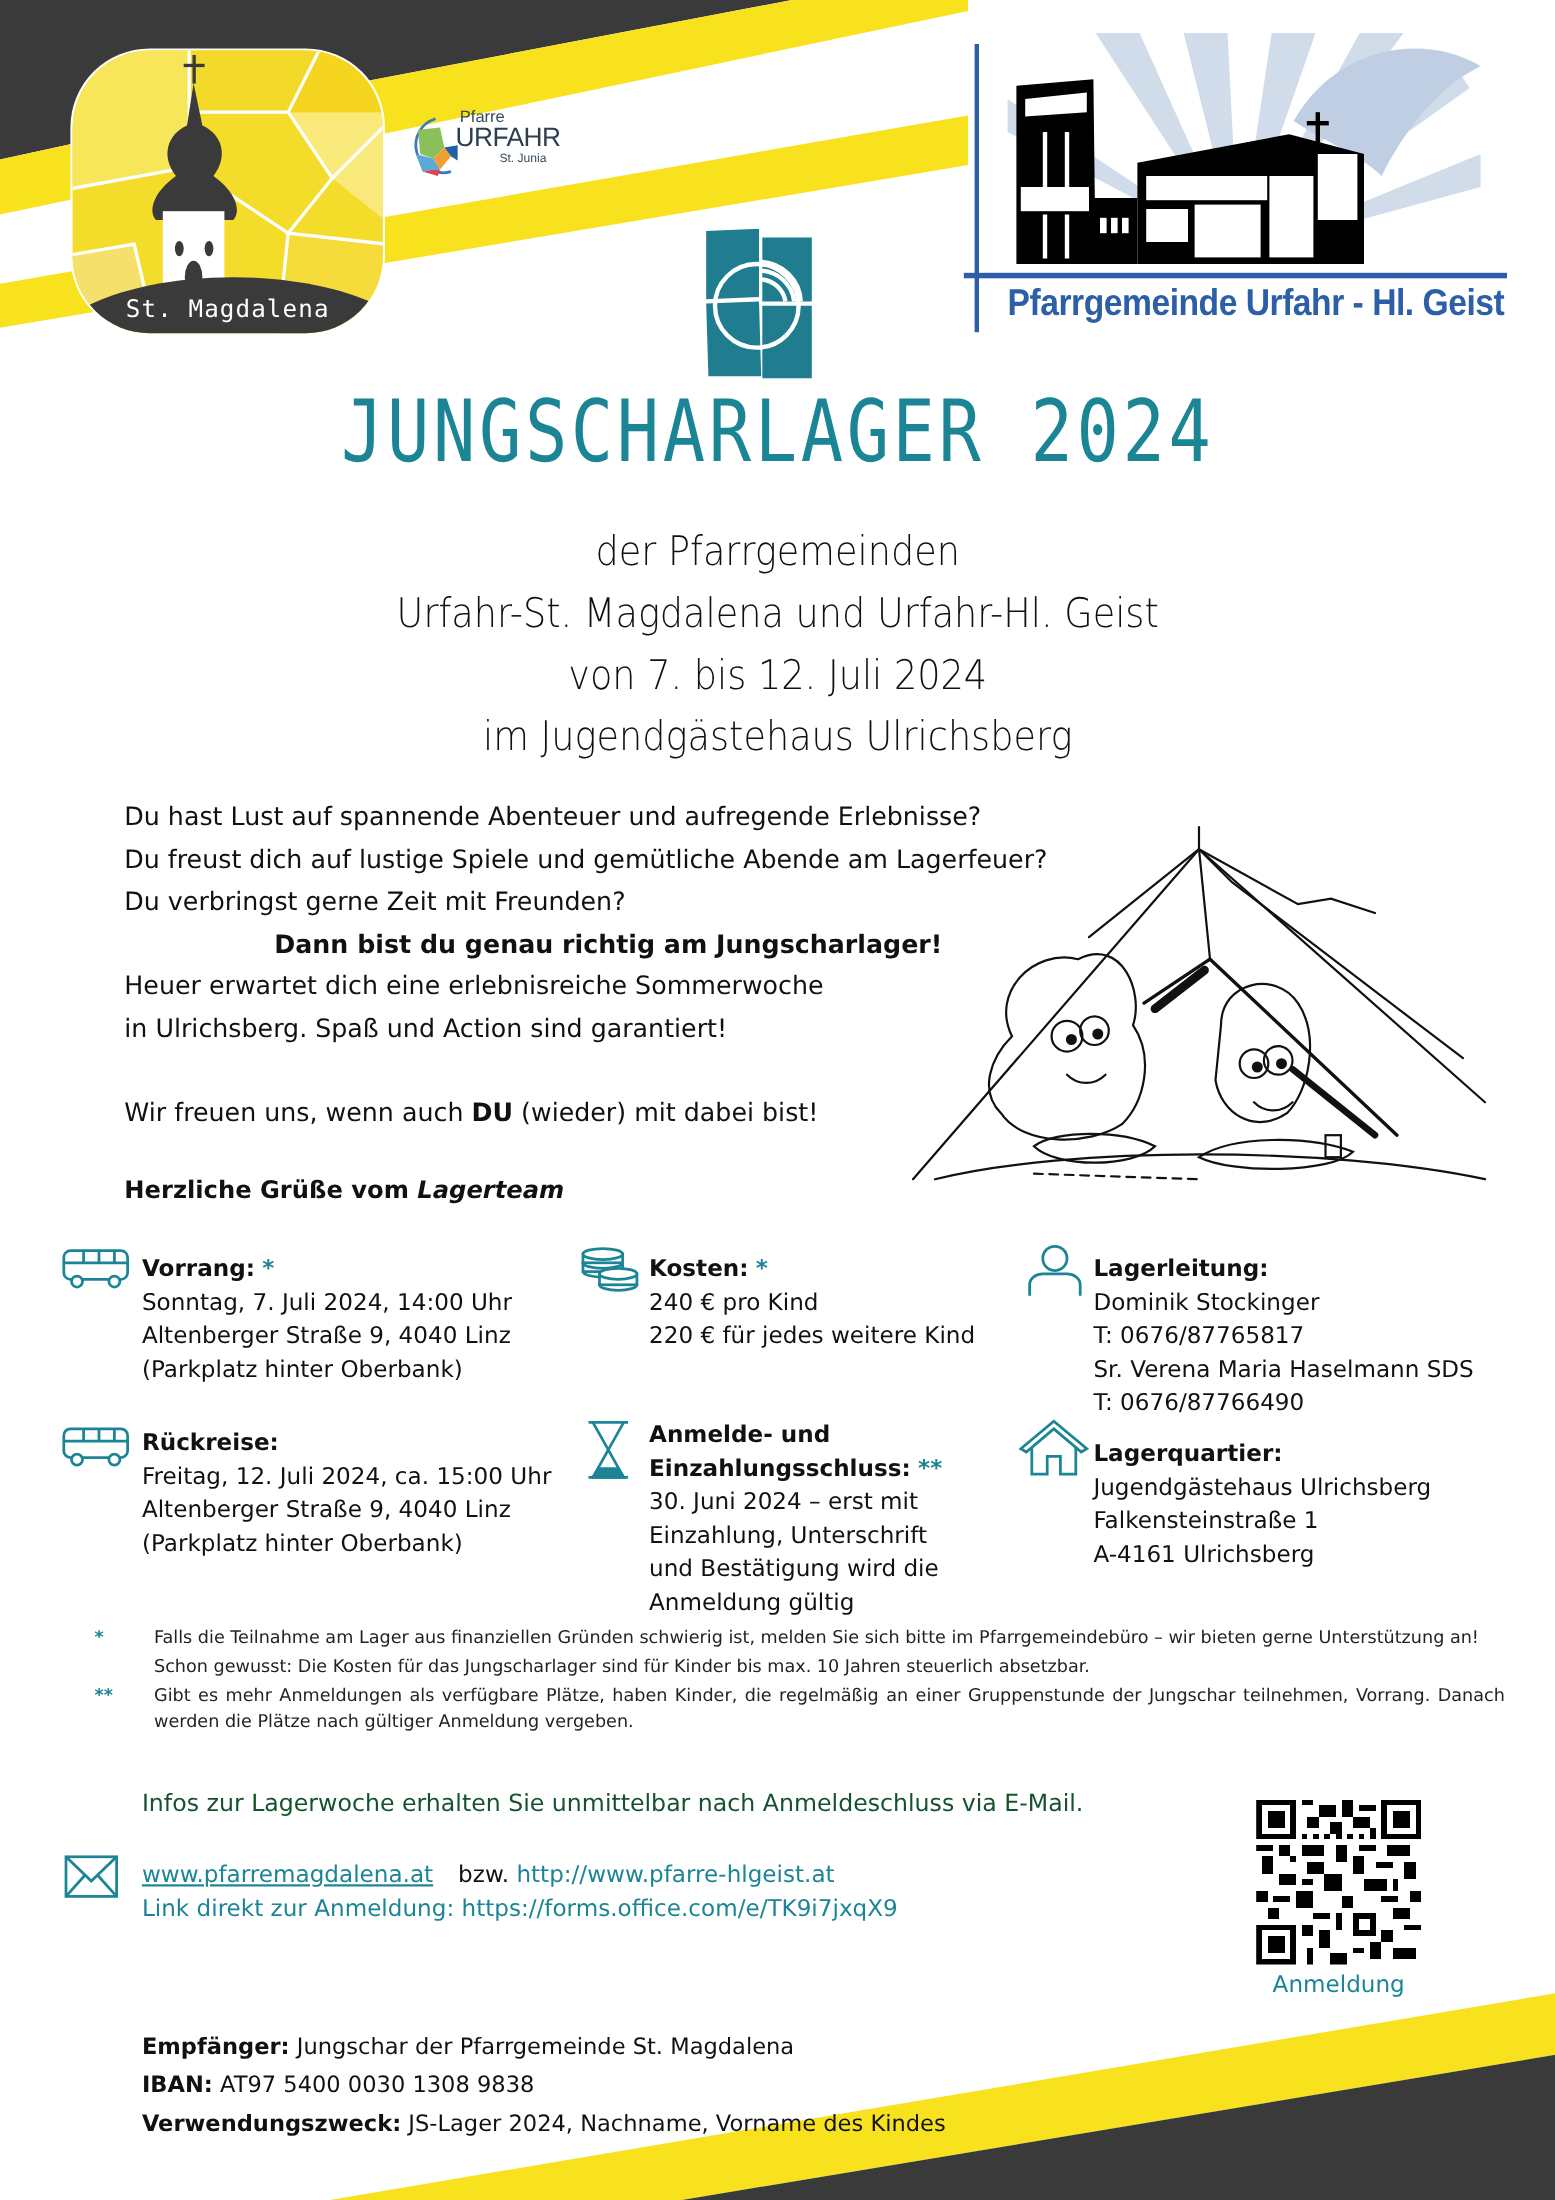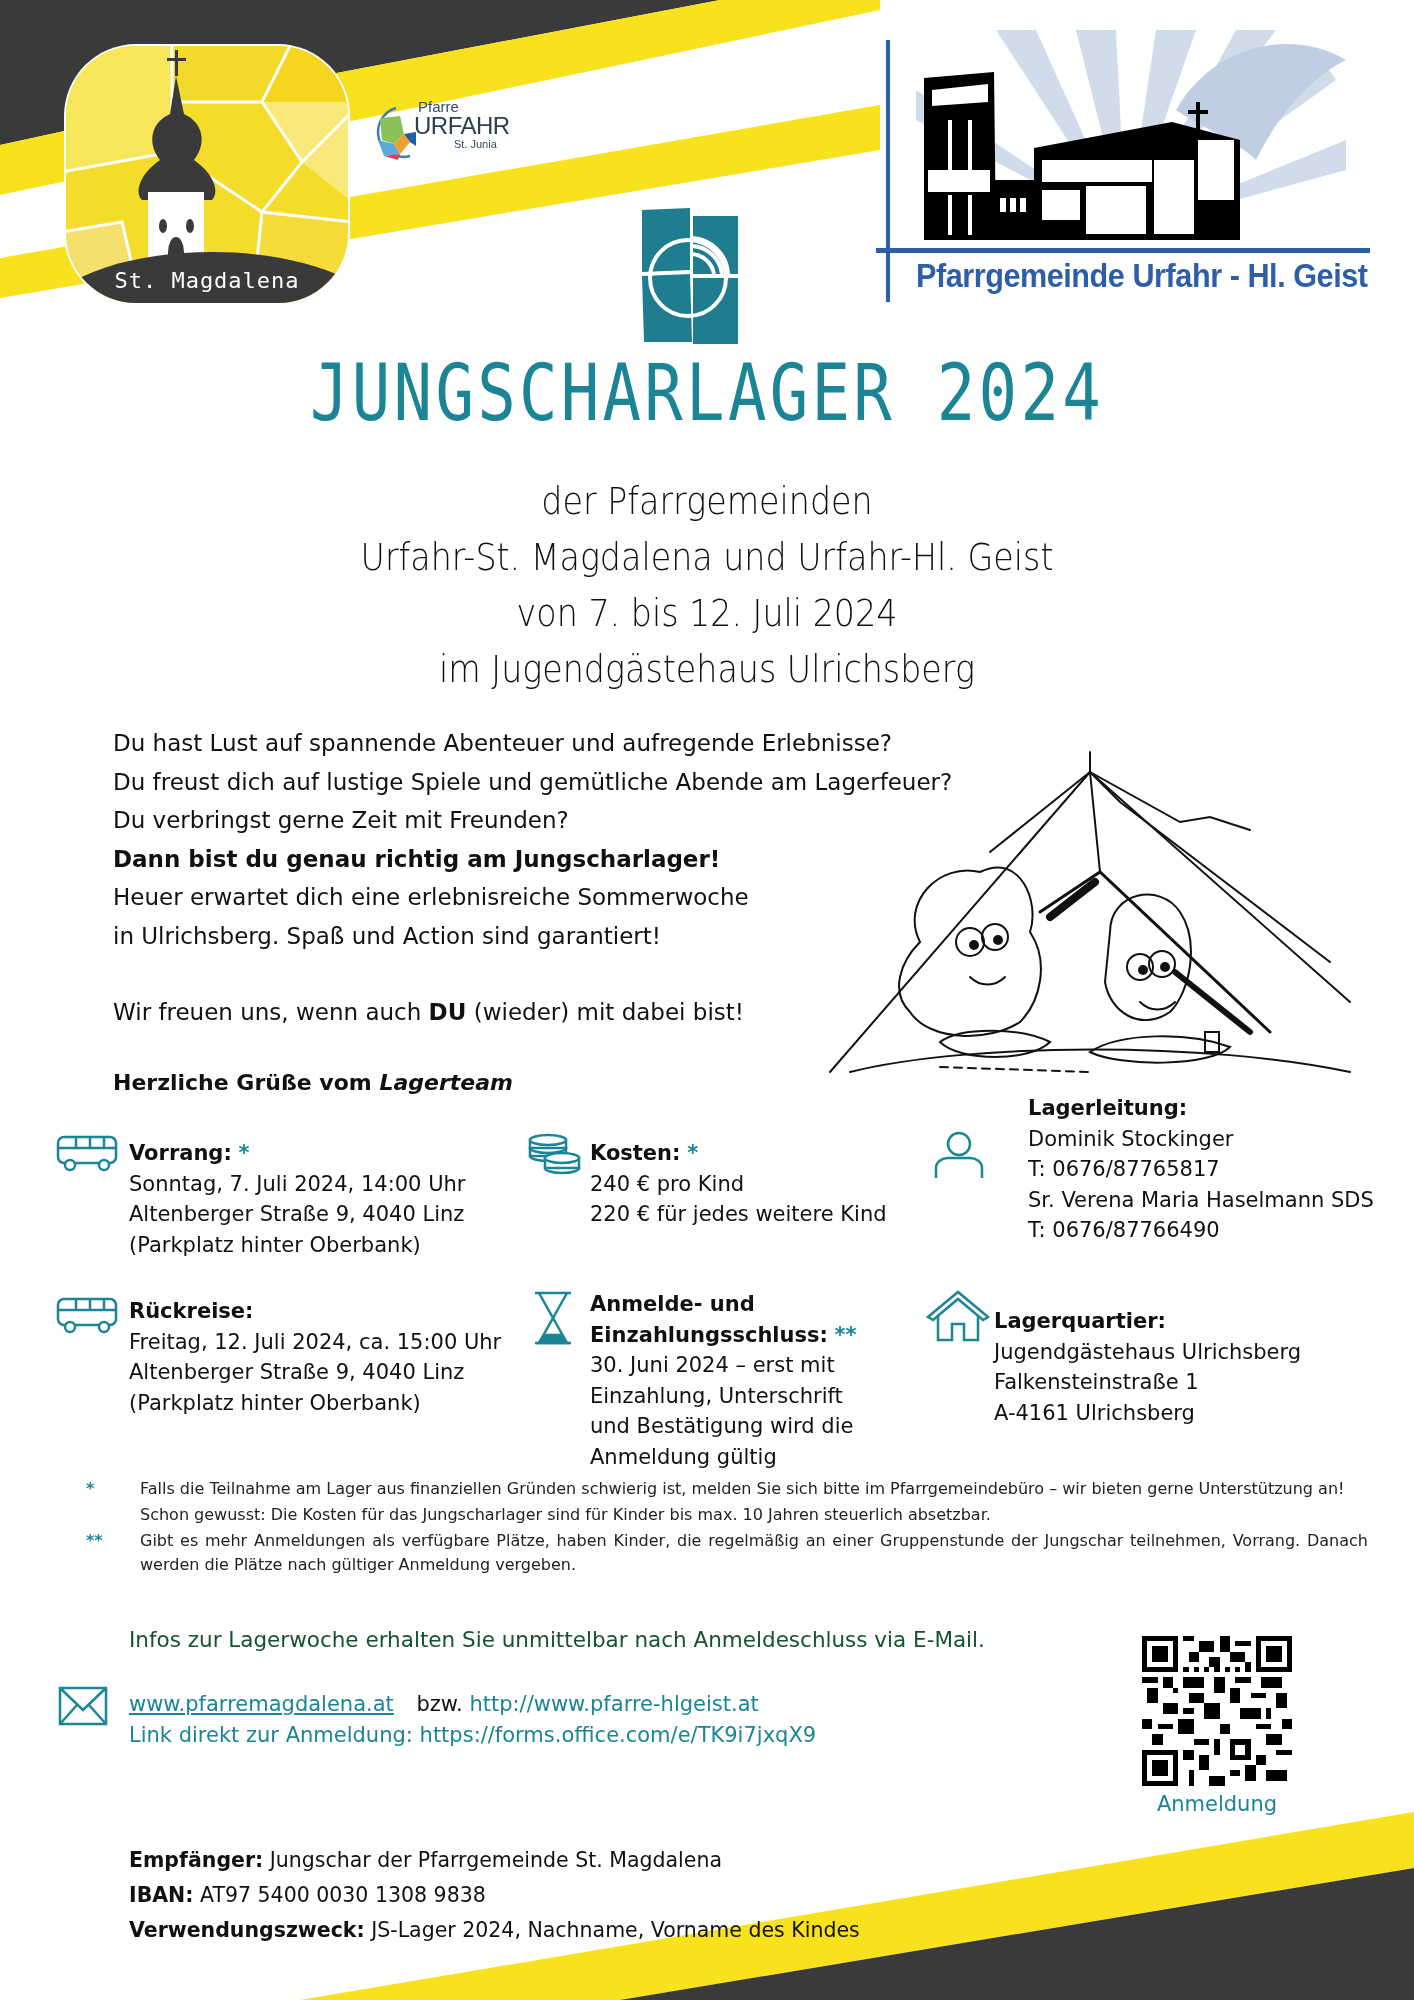--- a/index.html
+++ b/index.html
@@ -19,21 +19,21 @@
   .logo-hlgeist { left: 876px; top: 30px; width: 496px; height: 280px; }
   .logo-hlgeist .caption { position: absolute; left: 40px; top: 226px; font-family: "Liberation Sans", sans-serif; font-weight: bold; font-size: 34px; color: #2d5fa8; letter-spacing: -0.5px; white-space: nowrap; transform: scaleX(0.9); transform-origin: left; }
 
   
   .title { left: 0; width: 1414px; top: 348px; text-align: center; font-family: "DejaVu Sans Mono", "Liberation Mono", monospace; font-size: 78px; color: #1b8596; letter-spacing: 4px; font-weight: normal; transform: scaleX(0.82); transform-origin: center; }
   .subtitle { left: 0; width: 1414px; top: 474px; text-align: center; font-size: 37px; line-height: 56px; color: #111; font-family: "DejaVu Sans", sans-serif; font-weight: 300; transform: scaleX(0.9); transform-origin: center; }
 
   
   .intro { left: 113px; top: 724px; width: 880px; font-size: 23px; line-height: 38.5px; color: #111; }
   .intro p { white-space: nowrap; }
-  .intro .bold { font-weight: bold; }
+  .intro .bold { font-weight: bold; text-align: center; }
   .intro .gap { height: 38px; }
   .greeting { left: 113px; top: 1070px; font-size: 22px; font-weight: bold; color: #111; }
   .greeting em { font-style: italic; }
 
   .tent { left: 790px; top: 742px; width: 590px; height: 340px; }
 
   
   .info-block { font-size: 21px; line-height: 30.5px; color: #111; }
   .info-block .head { font-weight: bold; }
   .info-block .star { color: #1b8596; font-weight: bold; }
@@ -313,21 +313,21 @@
   <div class="line">und Bestätigung wird die</div>
   <div class="line">Anmeldung gültig</div>
 </div>
 
 <div class="layer icon" style="left:934px;top:1130px;width:50px;height:50px;">
   <svg viewBox="0 0 50 50" xmlns="http://www.w3.org/2000/svg" fill="none" stroke="#1b8596" stroke-width="2.5">
     <circle cx="25" cy="14" r="11"></circle>
     <path d="M2,48 L2,38 C2,32 8,28 14,28 L36,28 C42,28 48,32 48,38 L48,48"></path>
   </svg>
 </div>
-<div class="layer info-block" style="left:994px;top:1093px;margin-left:34px;">
+<div class="layer info-block" style="left:994px;top:1138px;">
   <div class="line head">Lagerleitung:</div>
   <div class="line">Dominik Stockinger</div>
   <div class="line">T: 0676/87765817</div>
   <div class="line">Sr. Verena Maria Haselmann SDS</div>
   <div class="line">T: 0676/87766490</div>
 </div>
 
 <div class="layer icon" style="left:926px;top:1290px;width:64px;height:52px;">
   <svg viewBox="0 0 64 52" xmlns="http://www.w3.org/2000/svg" fill="none" stroke="#1b8596" stroke-width="2.5">
     <path d="M2,27 L32,2 L62,27 L57,30 L32,9 L7,30 Z"></path>

